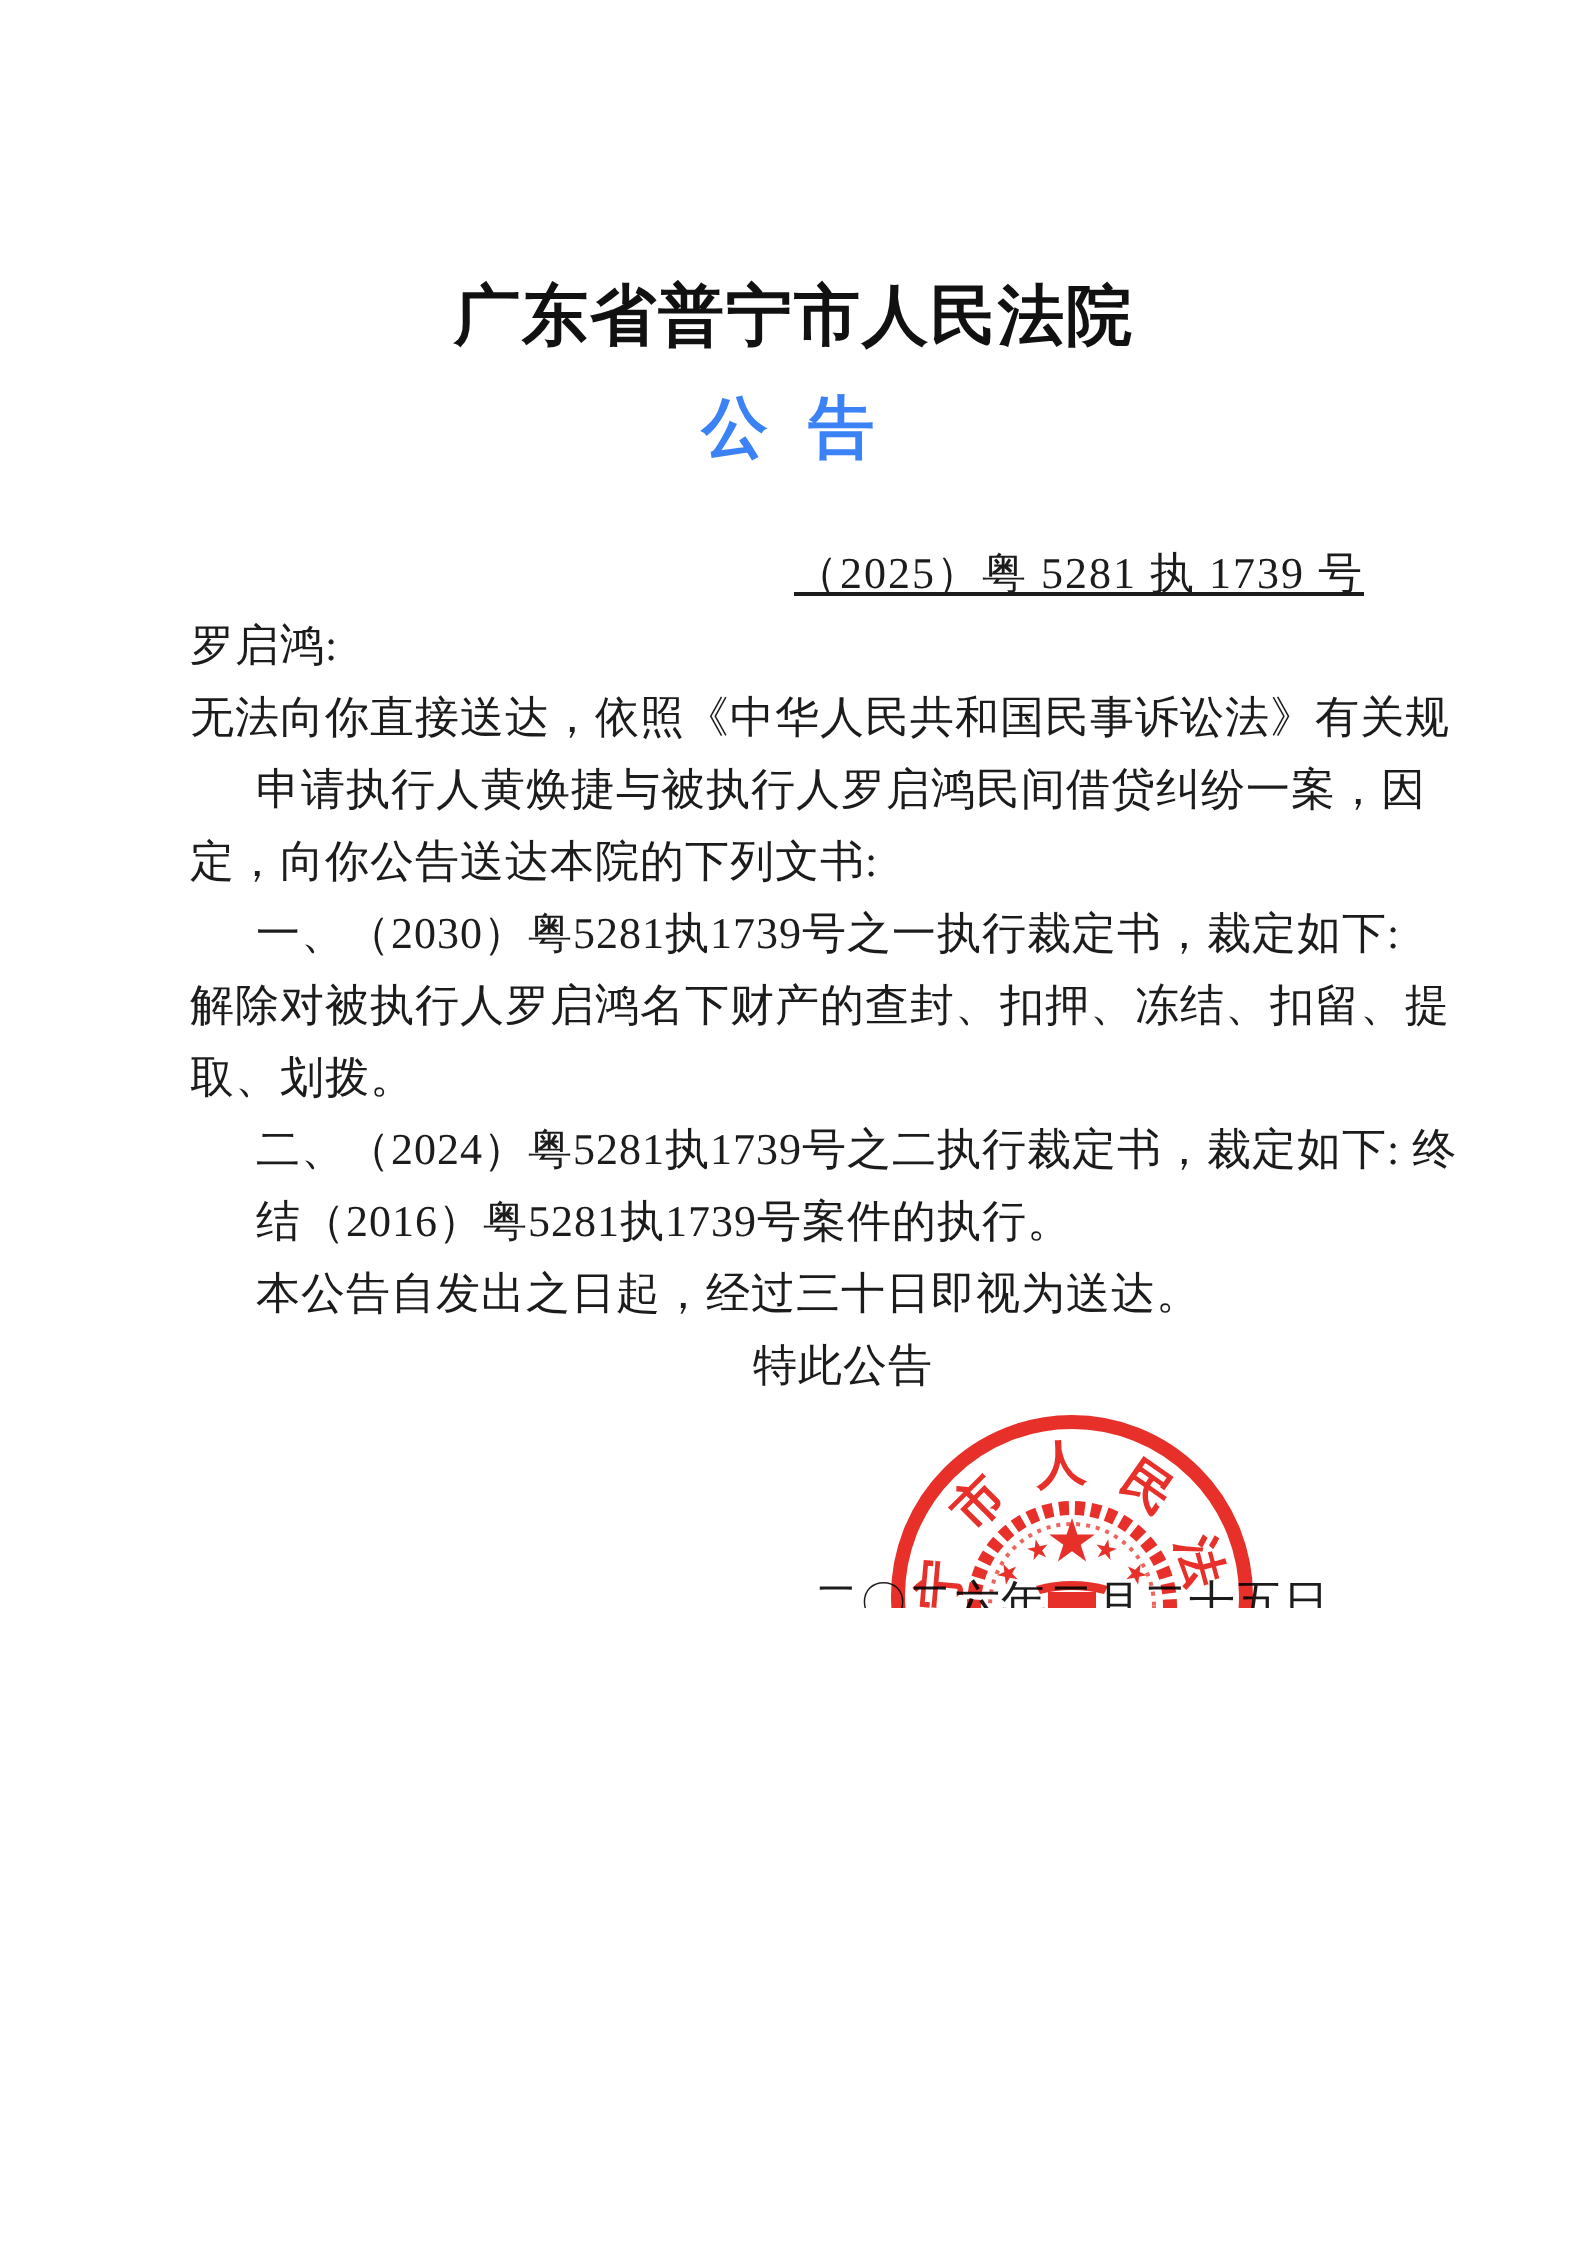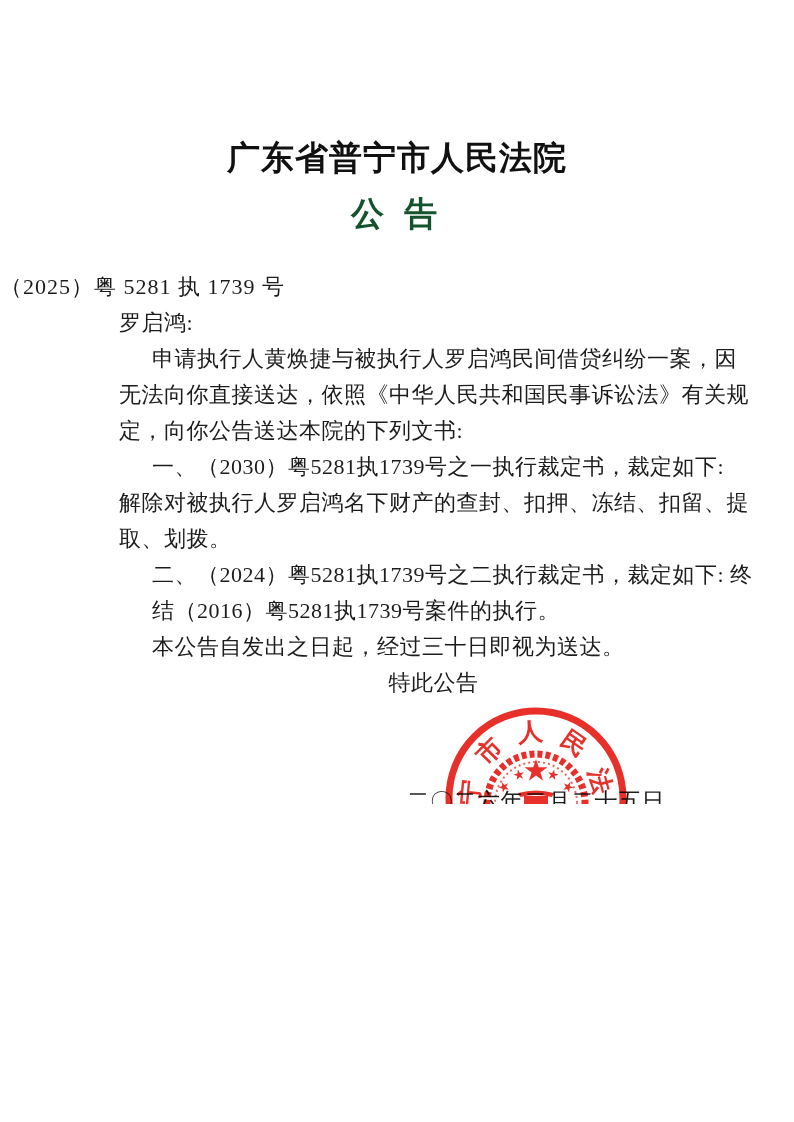--- a/index.html
+++ b/index.html
@@ -16,36 +16,37 @@
     text-align:center;
     font-size:33px;font-weight:700;
     letter-spacing:1px;
     color:#111111;
   }
   .doc-title{
     position:absolute;top:192px;left:0;right:0;
     text-align:center;
     font-size:33px;font-weight:700;
     letter-spacing:6px;
-    color:#14532d;
+    color:#3b82f6;
   }
   .case-number{
     position:absolute;top:272px;left:0;right:112px;
-    text-align:left;
+    text-align:right;
     font-size:22px;
     letter-spacing:1px;
+    text-decoration:underline;
   }
   .body-text{
     position:absolute;top:305px;left:95px;right:88px;
     font-size:22px;
     line-height:36px;
     letter-spacing:0.5px;
     text-align:left;
   }
-  .line{white-space:nowrap;margin-left:24px;}
+  .line{white-space:nowrap;}
   .ind{padding-left:33px;}
   .ind-lg{padding-left:42px;text-align:center;}
   .date-line{
     position:absolute;top:786px;left:0;right:129px;
     text-align:right;
     font-size:23px;
     letter-spacing:0.5px;
     z-index:1;
   }
   .seal{
@@ -70,22 +71,22 @@
 <div class="page">
 
   <div class="court-name">广东省普宁市人民法院</div>
 
   <div class="doc-title">公 告</div>
 
   <div class="case-number">（2025）粤 5281 执 1739 号</div>
 
   <div class="body-text">
     <div class="line">罗启鸿:</div>
+    <div class="line">无法向你直接送达，依照《中华人民共和国民事诉讼法》有关规</div>
     <div class="line ind">申请执行人黄焕捷与被执行人罗启鸿民间借贷纠纷一案，因</div>
-    <div class="line">无法向你直接送达，依照《中华人民共和国民事诉讼法》有关规</div>
     <div class="line">定，向你公告送达本院的下列文书:</div>
     <div class="line ind">一、（2030）粤5281执1739号之一执行裁定书，裁定如下:</div>
     <div class="line">解除对被执行人罗启鸿名下财产的查封、扣押、冻结、扣留、提</div>
     <div class="line">取、划拨。</div>
     <div class="line ind">二、（2024）粤5281执1739号之二执行裁定书，裁定如下: 终</div>
     <div class="line ind">结（2016）粤5281执1739号案件的执行。</div>
     <div class="line ind">本公告自发出之日起，经过三十日即视为送达。</div>
     <div class="line ind-lg">特此公告</div>
   </div>
 

